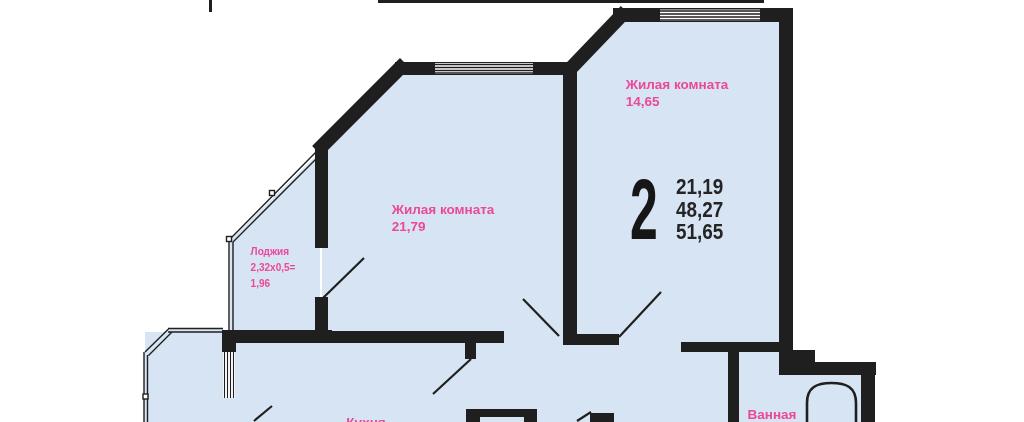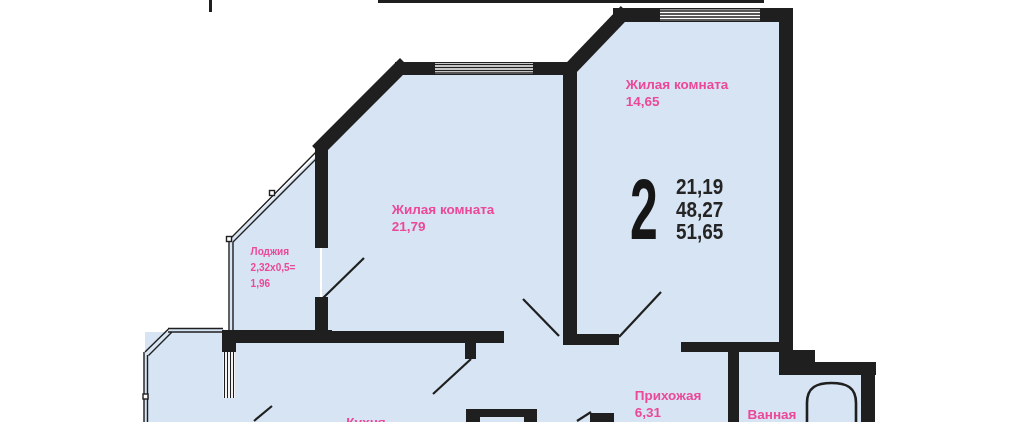--- a/index.html
+++ b/index.html
@@ -133,24 +133,20 @@
     <div>Жилая комната</div>
     <div>21,79</div>
   </div>
 
   <div class="lbl loggia-lbl" style="left:273px;top:268px;">
     <div>Лоджия</div>
     <div>2,32х0,5=</div>
     <div>1,96</div>
   </div>
 
-  <div class="lbl room-lbl" style="left:668px;top:404px;">
-    <div>Прихожая</div>
-    <div>6,31</div>
-  </div>
 
   <div class="lbl room-lbl" style="left:772px;top:414px;">
     <div>Ванная</div>
   </div>
 
   <div class="lbl room-lbl" style="left:366px;top:422px;">
     <div>Кухня</div>
   </div>
 
   <div class="big-num">2</div>

